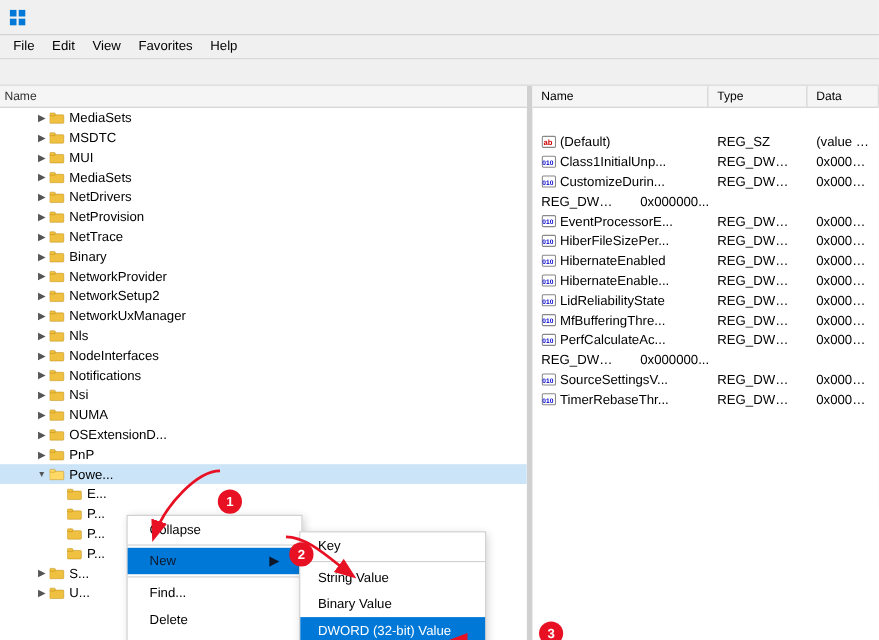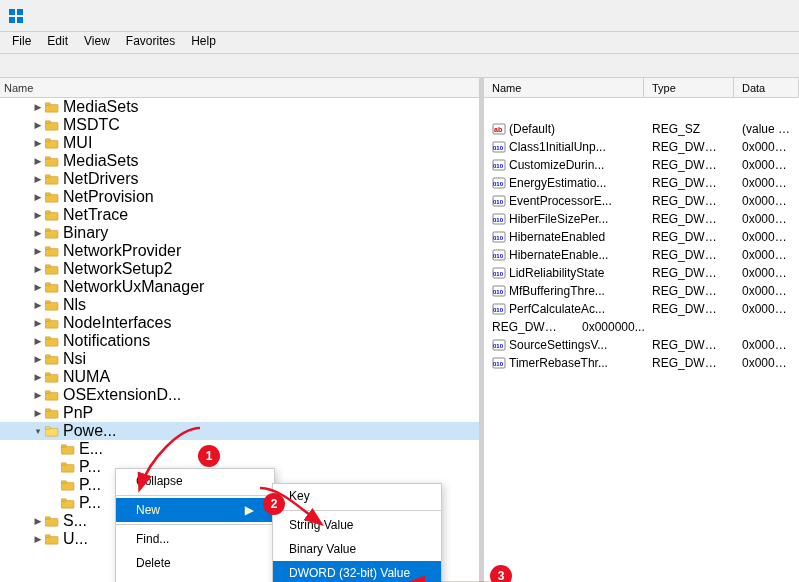--- a/index.html
+++ b/index.html
@@ -104,21 +104,21 @@
       width: 12px; height: 12px;
       display: inline-flex; align-items: center; justify-content: center;
       font-size: 9px; color: #555; flex-shrink: 0;
     }
     .tree-item .folder-icon {
       width: 16px; height: 16px;
       margin-right: 3px;
       display: inline-flex; align-items: center; justify-content: center;
       flex-shrink: 0;
     }
-    .tree-item .label { font-size: 16px; }
+    .tree-item .label { font-size: 12px; }
     .folder-svg { width:14px; height:12px; }
 
     
     .right-pane {
       flex: 1;
       overflow: hidden;
       display: flex;
       flex-direction: column;
     }
     .right-header {
@@ -171,21 +171,21 @@
       z-index: 100;
       font-size: 12px;
     }
     .ctx-item {
       padding: 5px 20px;
       cursor: pointer;
       display: flex;
       align-items: center;
       justify-content: space-between;
     }
-    .ctx-item.selected-item { background: #0078d7; color: #fef9c3; }
+    .ctx-item.selected-item { background: #0078d7; color: #0f172a; }
     .ctx-separator {
       height: 1px;
       background: #d0d0d0;
       margin: 2px 0;
     }
 
     
     .submenu {
       position: absolute;
       top: 405px;
@@ -547,24 +547,20 @@
         </div>
         <div class="reg-row">
           <div class="cell cell-name"><svg width="14" height="14" viewBox="0 0 14 14">
               <rect x="1" y="2" width="12" height="10" rx="1" fill="#fff" stroke="#888" stroke-width="1"></rect>
               <text x="1" y="10" font-size="6" fill="#00c" font-weight="bold">010</text>
             </svg> CustomizeDurin...</div>
           <div class="cell cell-type">REG_DWORD</div>
           <div class="cell cell-data">0x000000...</div>
         </div>
         <div class="reg-row">
-          <div class="cell cell-name"><svg width="14" height="14" viewBox="0 0 14 14">
-              <rect x="1" y="2" width="12" height="10" rx="1" fill="#fff" stroke="#888" stroke-width="1"></rect>
-              <text x="1" y="10" font-size="6" fill="#00c" font-weight="bold">010</text>
-            </svg> EnergyEstimatio...</div>
           <div class="cell cell-type">REG_DWORD</div>
           <div class="cell cell-data">0x000000...</div>
         </div>
         <div class="reg-row">
           <div class="cell cell-name"><svg width="14" height="14" viewBox="0 0 14 14">
               <rect x="1" y="2" width="12" height="10" rx="1" fill="#fff" stroke="#888" stroke-width="1"></rect>
               <text x="1" y="10" font-size="6" fill="#00c" font-weight="bold">010</text>
             </svg> EventProcessorE...</div>
           <div class="cell cell-type">REG_DWORD</div>
           <div class="cell cell-data">0x000000...</div>

